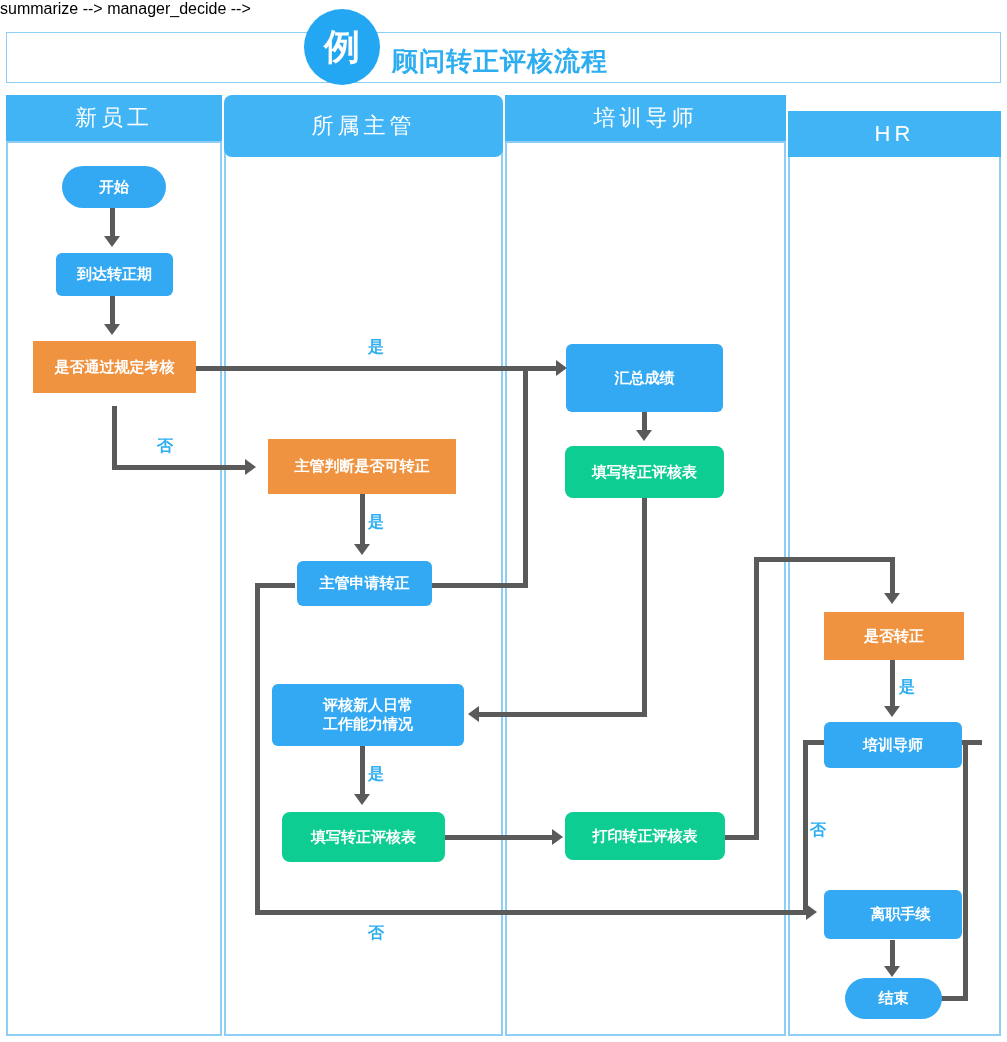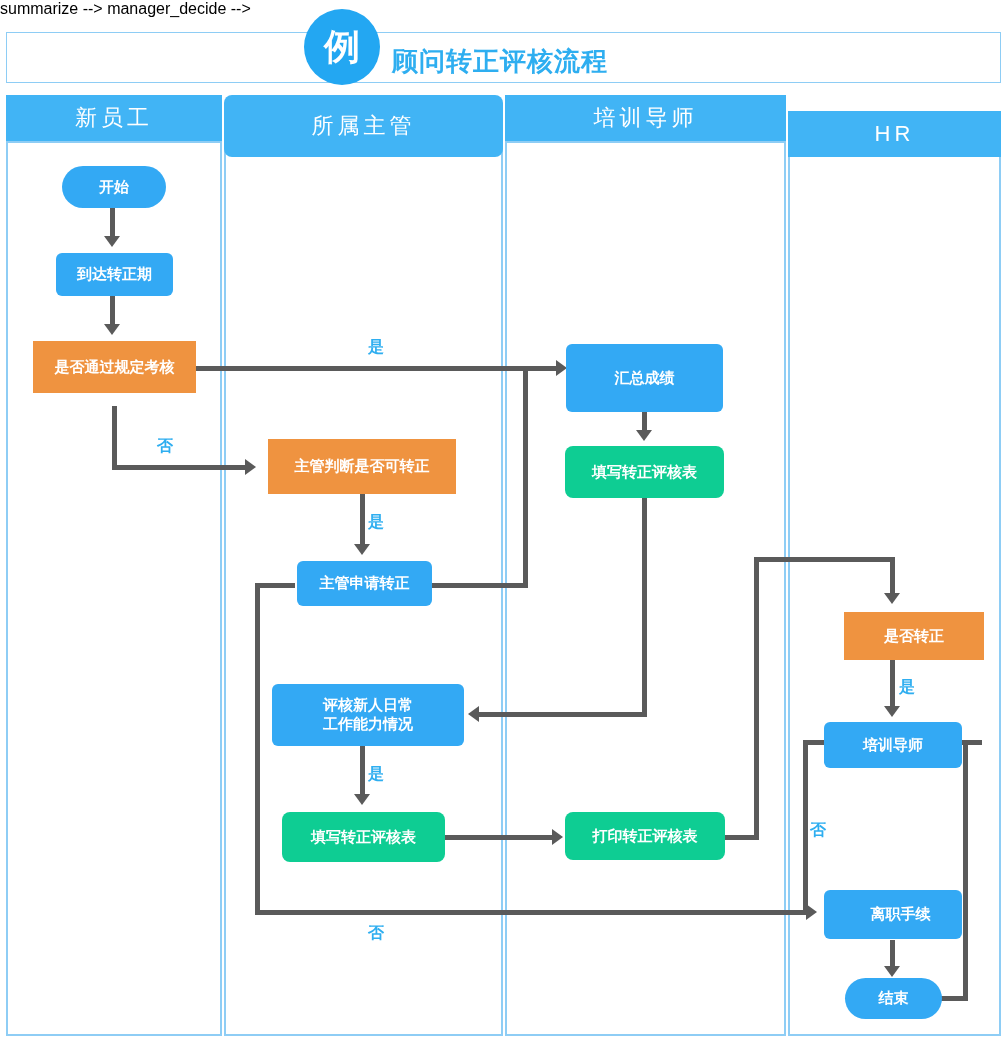--- a/index.html
+++ b/index.html
@@ -263,21 +263,21 @@
   </div>
 
   <div class="node green" style="left:565px; top:446px; width:159px; height:52px;">
     <span>填写转正评核表</span>
   </div>
 
   <div class="node green" style="left:565px; top:812px; width:160px; height:48px;">
     <span>打印转正评核表</span>
   </div>
 
-  <div class="node orange" style="left:824px; top:612px; width:140px; height:48px;margin-left:20px;">
+  <div class="node orange" style="left:824px; top:612px; width:140px; height:48px;">
     <span>是否转正</span>
   </div>
 
   <div class="node blue" style="left:824px; top:722px; width:138px; height:46px;">
     <span>培训导师</span>
   </div>
 
   <div class="node blue" style="left:824px; top:890px; width:138px; height:49px;padding-left:19px;">
     <span>离职手续</span>
   </div>

